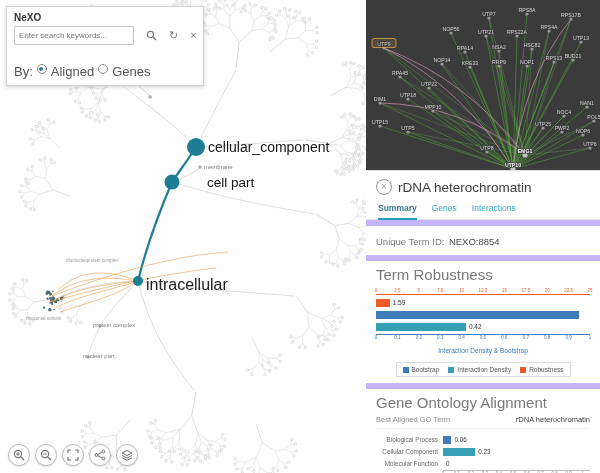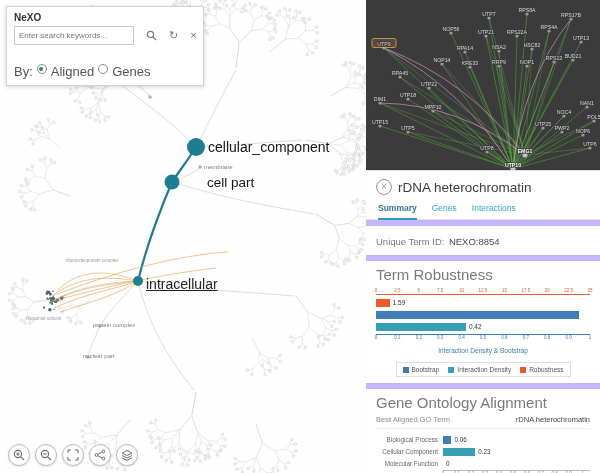--- a/index.html
+++ b/index.html
@@ -4,21 +4,21 @@
 <style>
   html,body{margin:0;padding:0;background:#fff;font-family:"Liberation Sans",sans-serif;}
   .stage{position:relative;width:600px;height:473px;overflow:hidden;background:#fff;}
 
   
   .tree-panel{position:absolute;left:0;top:0;width:366px;height:473px;background:#fefefe;overflow:hidden;}
   #tree-svg{position:absolute;left:0;top:0;}
   #tree-labels div{position:absolute;white-space:nowrap;}
   .lbl-xl{font-size:14px;color:#161616;}
   .lbl-lg{font-size:13.5px;color:#161616;}
-  .lbl-md{font-size:14px;color:#222;text-decoration:underline;}
+  .lbl-md{font-size:16px;color:#222;}
   .lbl-sm{font-size:6px;color:#7f7f7f;}
   .lbl-xs{font-size:4.5px;color:#9a9a9a;}
 
   
   .search-card{position:absolute;left:6px;top:6px;width:182px;background:#fff;border:1px solid #d2d2d2;
     box-shadow:0 1px 4px rgba(0,0,0,.18);padding:5px 7px 6px;z-index:6;}
   .search-title{font-size:10px;font-weight:bold;color:#333;margin-bottom:3px;}
   .search-row{display:flex;align-items:center;gap:12px;}
   .search-row input{width:112px;height:15px;font-size:8px;border:1px solid #c8c8c8;padding:1px 4px;color:#444;
     font-family:"Liberation Sans",sans-serif;outline:none;}

